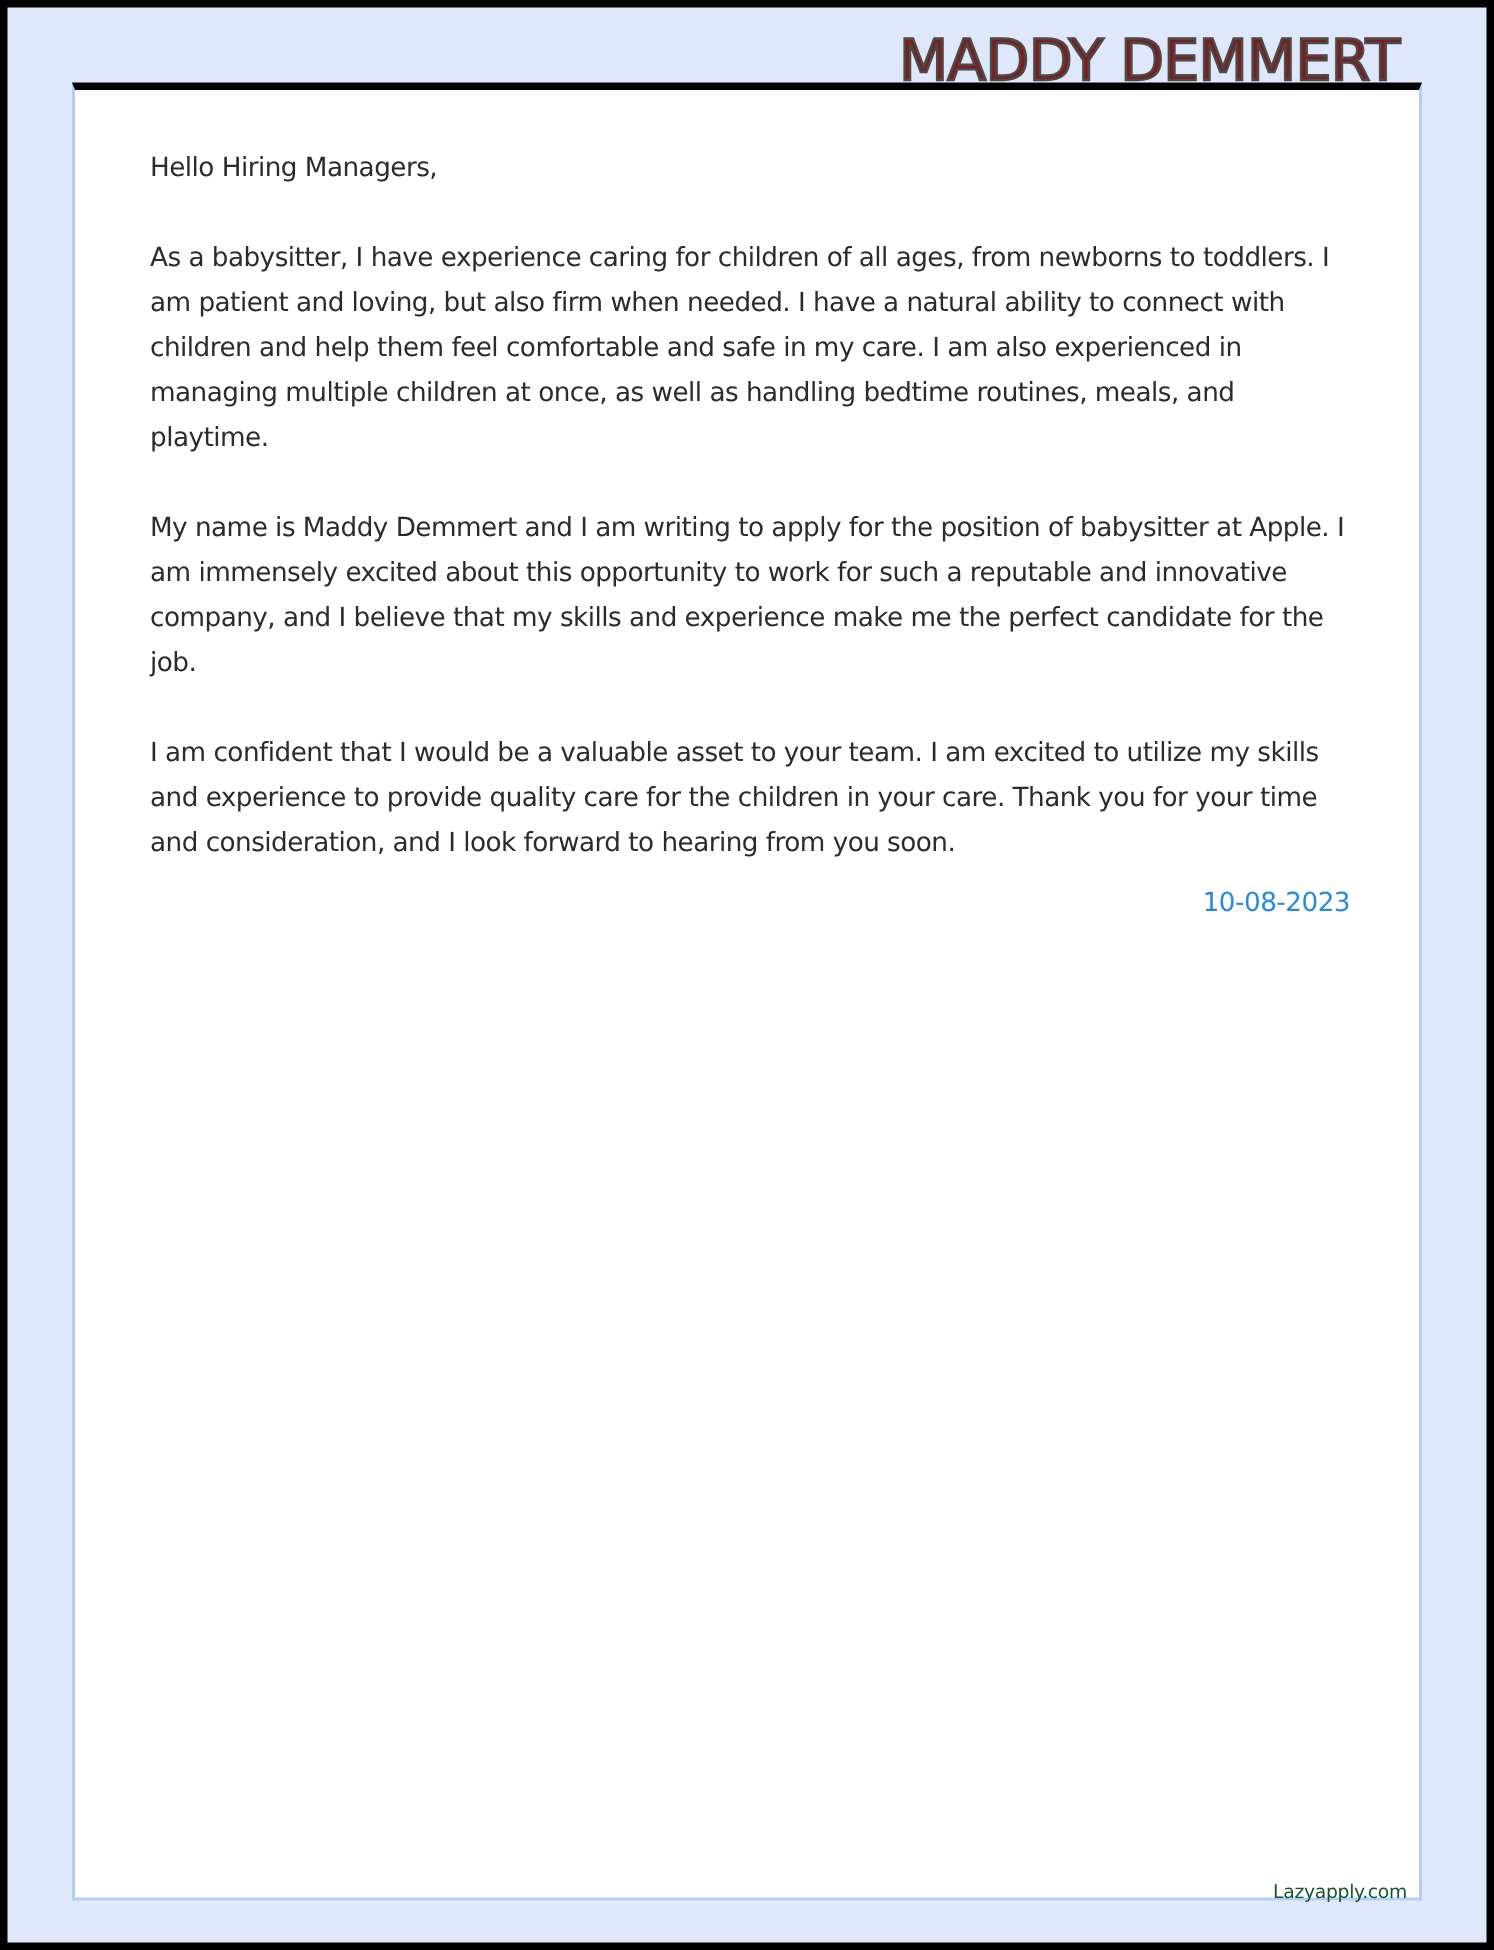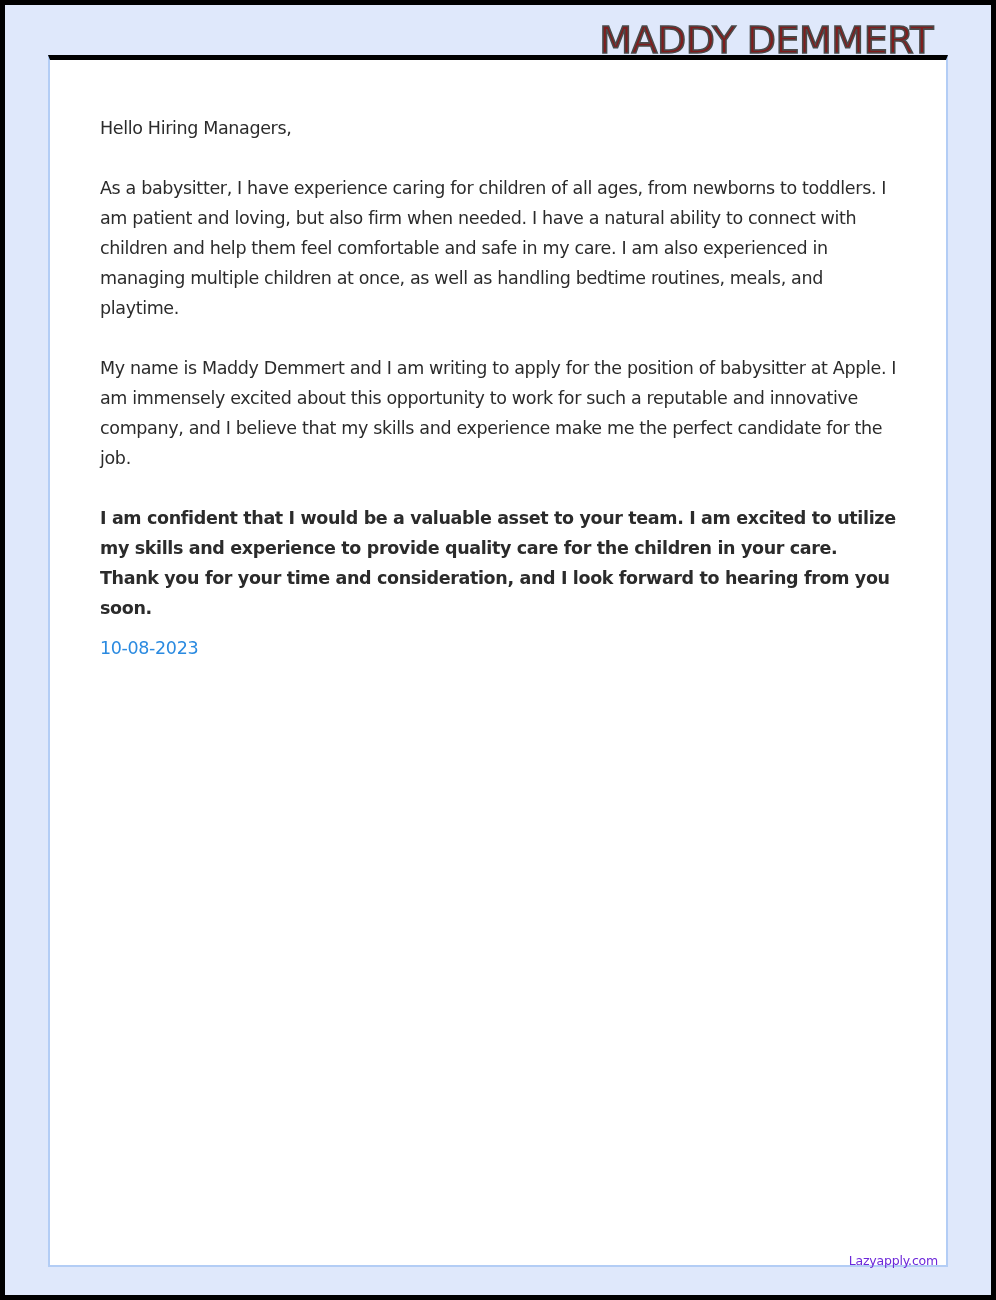--- a/index.html
+++ b/index.html
@@ -46,37 +46,37 @@
       position: absolute;
       left: 50px;
       top: 37px;
       width: 800px;
       color: #2b2b2b;
       font-size: 17.5px;
       line-height: 30px;
       letter-spacing: -0.35px;
     }
     .letter p {
-      margin: 16px 0 30px 0;
+      margin: 0 0 30px 0;
     }
     .letter p.last {
       margin-bottom: 10px;
-      font-weight: bold;
     }
     .date {
       color: #2a8ae0;
       font-size: 17.5px;
       line-height: 30px;
+      text-align: right;
     }
     .footer-brand {
       position: absolute;
       right: 8px;
       bottom: -3px;
       font-size: 12.5px;
-      color: #6d28d9;
+      color: #14532d;
       letter-spacing: -0.2px;
     }
   </style>
 </head>
 <body>
 
 <div class="name-header">MADDY DEMMERT</div>
 
 <div class="card">
   <div class="letter">

